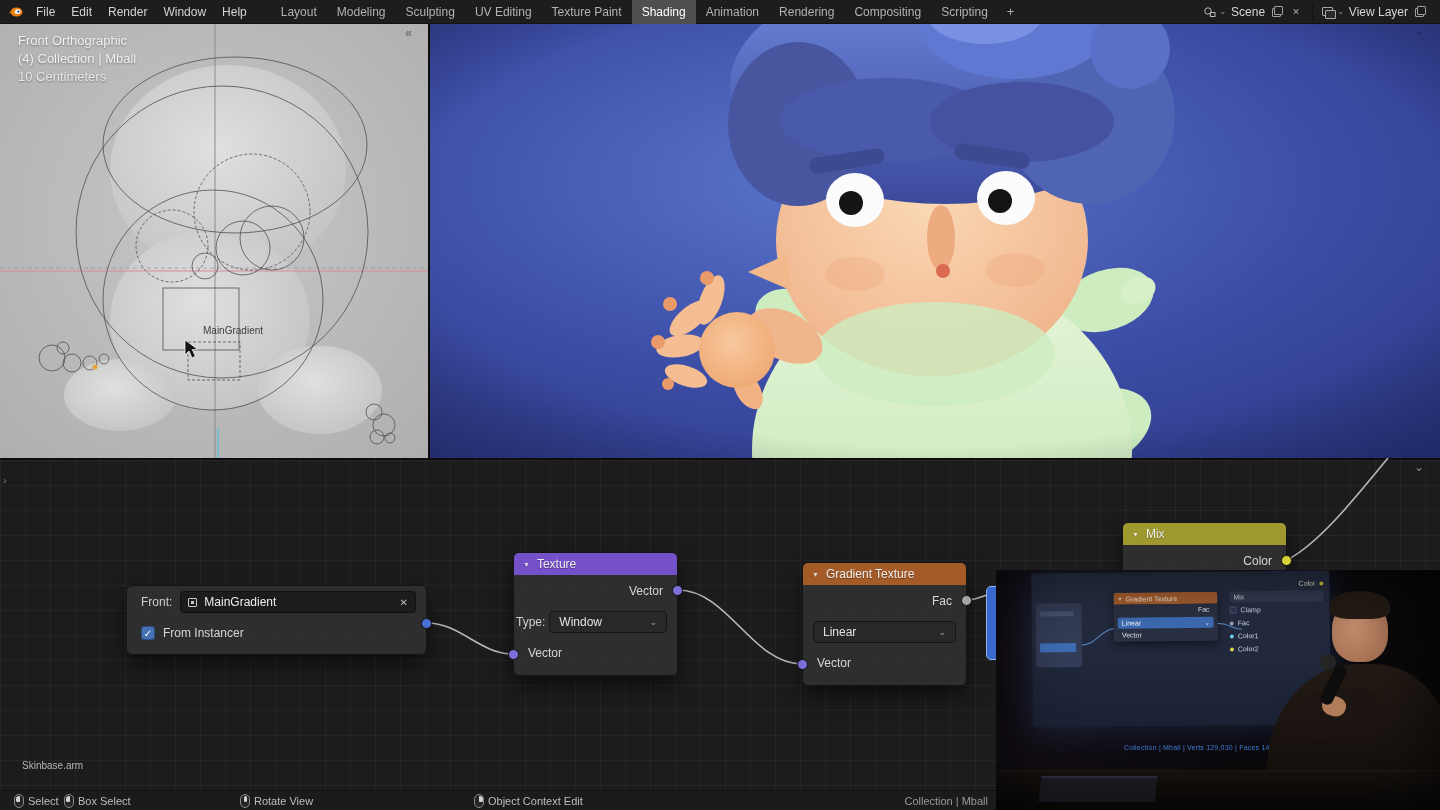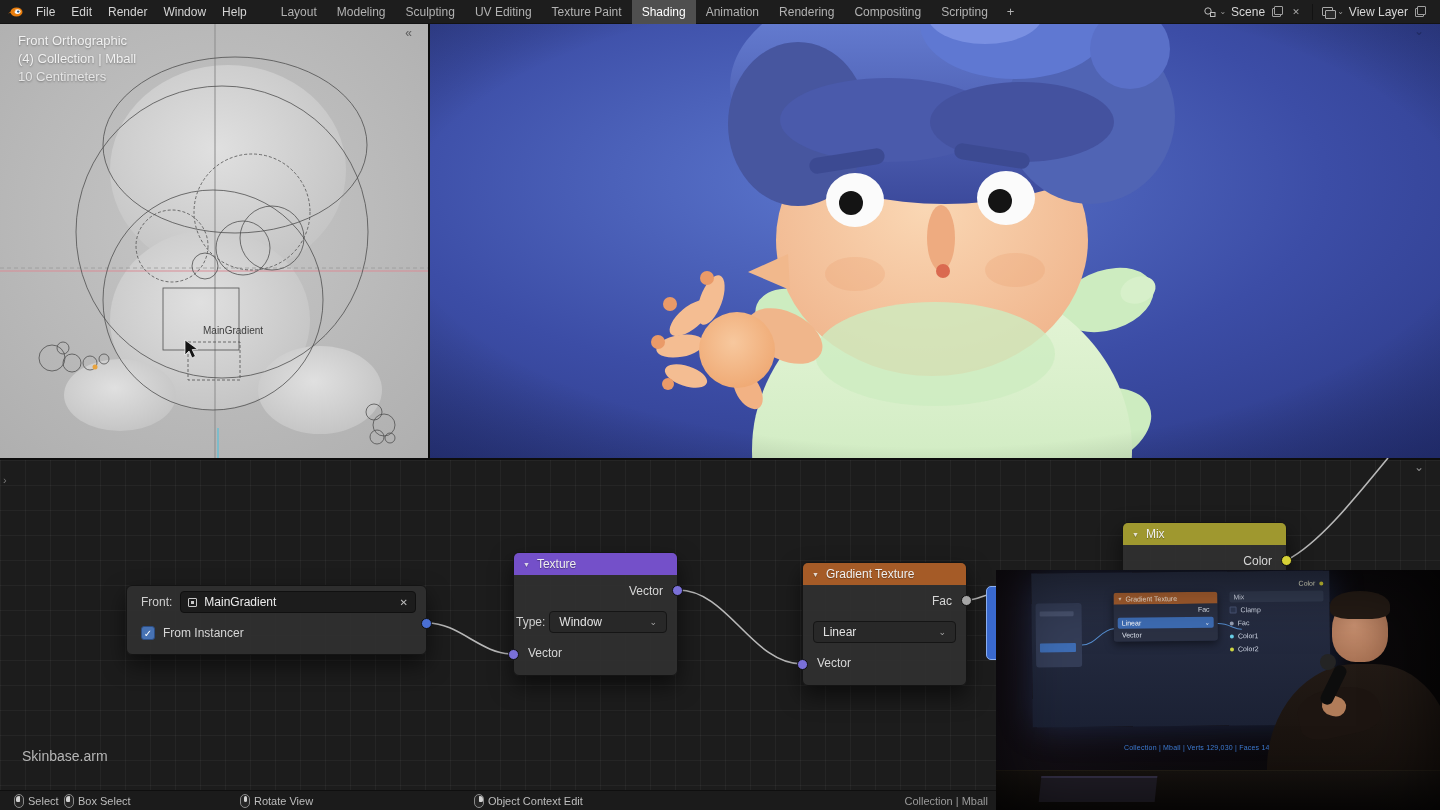--- a/index.html
+++ b/index.html
@@ -44,21 +44,21 @@
 
   
   #node-editor { position:absolute; left:0; top:458px; width:1440px; height:332px;
                  background-color:#1c1c1c; border-top:2px solid #0d0d0d;
                  background-image:
                    linear-gradient(rgba(255,255,255,0.04) 1px, transparent 1px),
                    linear-gradient(90deg, rgba(255,255,255,0.04) 1px, transparent 1px);
                  background-size:25px 25px; }
   #editor-corner-left { position:absolute; left:3px; top:14px; font-size:11px; color:#787878; }
   #editor-corner-right { position:absolute; right:16px; top:0px; font-size:12px; color:#8a8a8a; }
-  #breadcrumb { position:absolute; left:22px; top:288px; font-size:14px; color:#b5b5b5; }
+  #breadcrumb { position:absolute; left:22px; top:300px; font-size:10px; color:#b5b5b5; }
 
   #wires { position:absolute; left:0; top:458px; width:1440px; height:332px; z-index:5; pointer-events:none; }
 
   .node { position:absolute; background:rgba(48,48,48,0.97); border:1px solid #141414; border-radius:6px;
           box-shadow:0 10px 22px rgba(0,0,0,0.55); color:#d6d6d6; font-size:12px; z-index:10; }
   .node-header { height:22px; display:flex; align-items:center; gap:7px; padding:0 9px;
                  border-radius:5px 5px 0 0; font-size:12px; color:#efefef; text-shadow:0 1px 1px rgba(0,0,0,0.35); }
   .collapse { font-size:7px; opacity:0.85; }
   .hdr-texcoord { background:#a93658; }
   .hdr-mapping  { background:#7450c9; }

